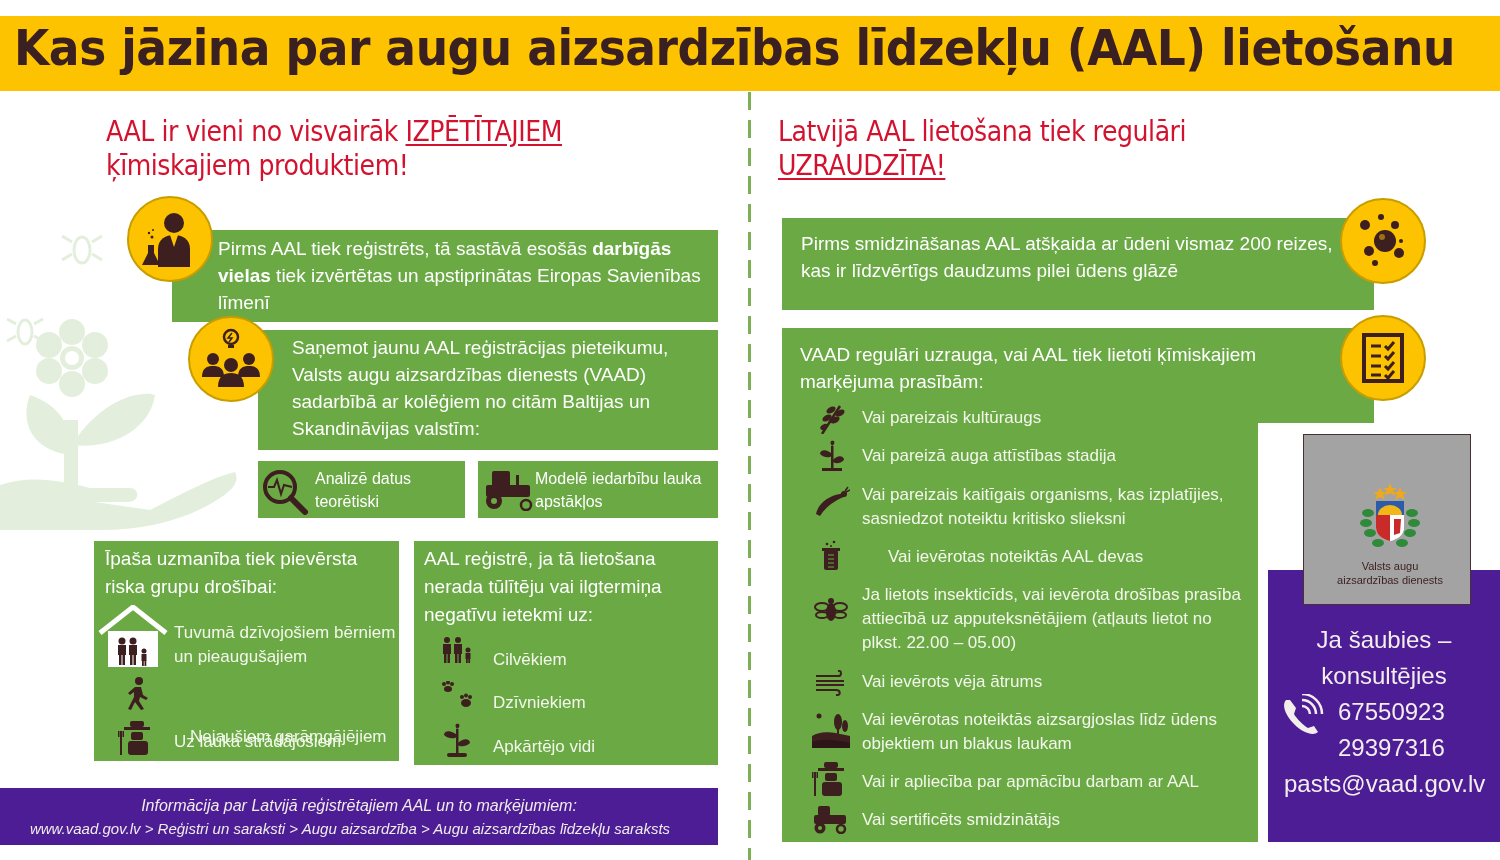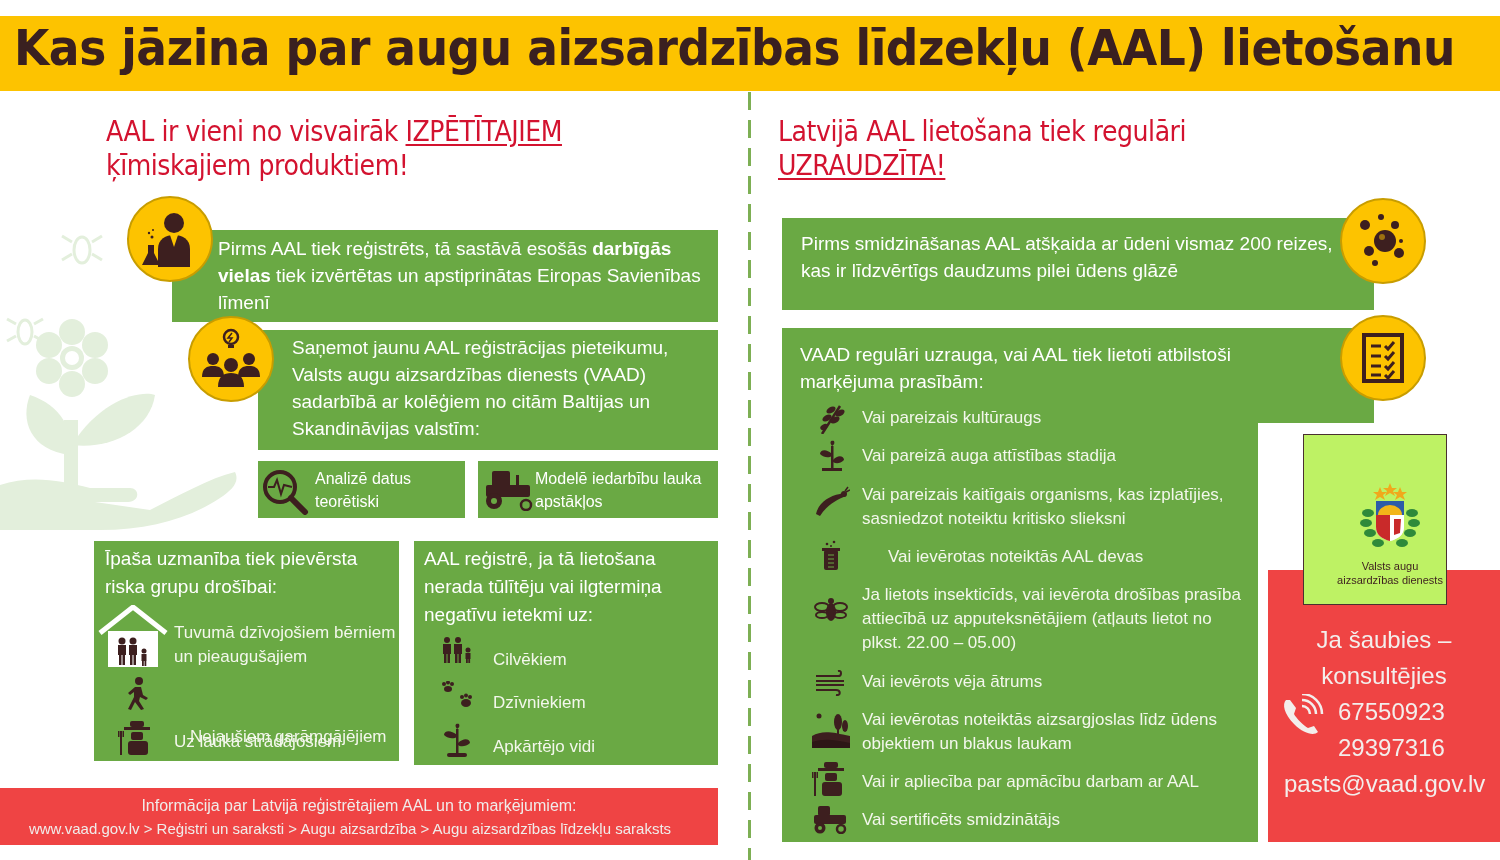--- a/index.html
+++ b/index.html
@@ -15,21 +15,21 @@
 
   .heading { font-family: "DejaVu Sans", sans-serif; font-size: 28px; color: #d3122f; line-height: 34px; letter-spacing: -0.5px; transform: scaleX(0.9); transform-origin: left top; white-space: nowrap; }
   .heading u { text-decoration: underline; text-underline-offset: 3px; }
 
   .green { background: #6aa944; position: absolute; }
   .txt { font-size: 19px; line-height: 27px; color: #ffffff; }
   .txt b { font-weight: bold; }
 
   .circle { position: absolute; border-radius: 50%; background: #fdc300; border: 2px solid #c89d00; display: flex; align-items: center; justify-content: center; }
 
-  .dark { background: #ef4444; position: absolute; }
+  .dark { background: #4c1d95; position: absolute; }
   .list-text { font-size: 17px; line-height: 24px; color: #f3f7ec; }
 
   .bg-deco { position: absolute; }
 </style>
 </head>
 <body>
 
 <div class="abs title-bar">
   <div class="title-text">Kas jāzina par augu aizsardzības līdzekļu (AAL) lietošanu</div>
 </div>
@@ -203,21 +203,21 @@
         <rect x="14" y="6" width="2.5" height="24"></rect>
         <path d="M15 12 C8 6 2 8 2 12 C6 16 12 16 15 14 Z"></path>
         <path d="M16 20 C22 14 28 16 28 20 C24 24 18 24 16 22 Z"></path>
         <path d="M15 6 C12 2 14 0 17 1 C18 3 17 5 15 6 Z"></path>
         <rect x="5" y="30" width="20" height="4" rx="2"></rect>
       </g>
   </svg>
   <div class="abs list-text" style="left:79px;top:194px;">Apkārtējo vidi</div>
 </div>
 
-<div class="dark" style="left:0;top:788px;width:718px;height:57px;">
+<div class="dark" style="left:0;top:788px;width:718px;height:57px;font-style:italic;">
   <div class="abs" style="left:0;top:6px;width:718px;text-align:center;font-size:16px;line-height:23px;color:#f0ecea;">Informācija par Latvijā reģistrētajiem AAL un to marķējumiem:</div>
   <div class="abs" style="left:0;top:29px;width:700px;text-align:center;font-size:15px;line-height:23px;color:#f0ecea;white-space:nowrap;">www.vaad.gov.lv &gt; Reģistri un saraksti &gt; Augu aizsardzība &gt; Augu aizsardzības līdzekļu saraksts</div>
 </div>
 
 <div class="abs heading" style="left:778px;top:115px;">
   <span>Latvijā AAL lietošana tiek regulāri</span><br>
   <u>UZRAUDZĪTA!</u>
 </div>
 
 <div class="green" style="left:782px;top:218px;width:592px;height:92px;">
@@ -234,21 +234,21 @@
         <circle cx="44" cy="42" r="5"></circle>
         <circle cx="20" cy="52" r="3"></circle>
         <circle cx="46" cy="30" r="2"></circle>
       </g>
     <circle cx="27" cy="26" r="3" fill="#fdc300" opacity="0.5"></circle>
   </svg>
 </div>
 
 <div class="green" style="left:782px;top:328px;width:592px;height:95px;"></div>
 <div class="green" style="left:782px;top:400px;width:476px;height:442px;"></div>
-<div class="abs txt" style="left:800px;top:341px;width:520px;">VAAD regulāri uzrauga, vai AAL tiek lietoti atbilstoši marķējuma prasībām:</div>
+<div class="abs txt" style="left:800px;top:341px;width:520px;">VAAD regulāri uzrauga, vai AAL tiek lietoti ķīmiskajiem marķējuma prasībām:</div>
 <div class="circle" style="left:1340px;top:315px;width:86px;height:86px;">
   <svg width="44" height="52" viewBox="0 0 44 52">
     <rect x="3" y="3" width="38" height="46" fill="none" stroke="#3d1f1f" stroke-width="4"></rect>
     <g stroke="#3d1f1f" stroke-width="3" fill="none">
       <path d="M10 14 L20 14 M24 14 L27 17 L33 10"></path>
         <path d="M10 24 L20 24 M24 24 L27 27 L33 20"></path>
         <path d="M10 34 L20 34 M24 34 L27 37 L33 30"></path>
         <path d="M10 43 L20 43 M24 43 L27 46 L33 39"></path>
     </g>
   </svg>
@@ -367,21 +367,21 @@
         <path d="M22 12 A8 8 0 0 1 30 20"></path>
         <path d="M22 6 A14 14 0 0 1 36 20"></path>
         <path d="M22 0 A20 20 0 0 1 42 20"></path>
       </g>
   </svg>
   <div class="abs" style="left:70px;top:124px;font-size:24px;line-height:36px;color:#f3eeec;">67550923</div>
   <div class="abs" style="left:70px;top:160px;font-size:24px;line-height:36px;color:#f3eeec;">29397316</div>
   <div class="abs" style="left:16px;top:196px;font-size:24px;line-height:36px;color:#f3eeec;white-space:nowrap;">pasts@vaad.gov.lv</div>
 </div>
 
-<div class="abs" style="left:1303px;top:434px;width:144px;height:171px;background:#bef264;border:1px solid #4a3030;">
+<div class="abs" style="left:1303px;top:434px;width:168px;height:171px;background:#a3a3a3;border:1px solid #4a3030;">
   <svg class="abs" style="left:50px;top:48px;" width="72" height="70" viewBox="0 0 72 70">
     <g fill="#f0a81c">
         <polygon points="26,4 28,9 33,9 29,12 31,17 26,14 21,17 23,12 19,9 24,9"></polygon>
         <polygon points="36,0 38,5 43,5 39,8 41,13 36,10 31,13 33,8 29,5 34,5"></polygon>
         <polygon points="46,4 48,9 53,9 49,12 51,17 46,14 41,17 43,12 39,9 44,9"></polygon>
       </g>
     <rect x="22" y="18" width="28" height="14" fill="#2c5ca8"></rect>
     <path d="M24 32 A12 10 0 0 1 48 32 Z" fill="#f2b619"></path>
     <path d="M22 32 L50 32 L50 44 C50 52 44 56 36 58 C28 56 22 52 22 44 Z" fill="#e8e8e8"></path>
     <path d="M22 32 L36 32 L36 58 C28 56 22 52 22 44 Z" fill="#c92a2a"></path>

